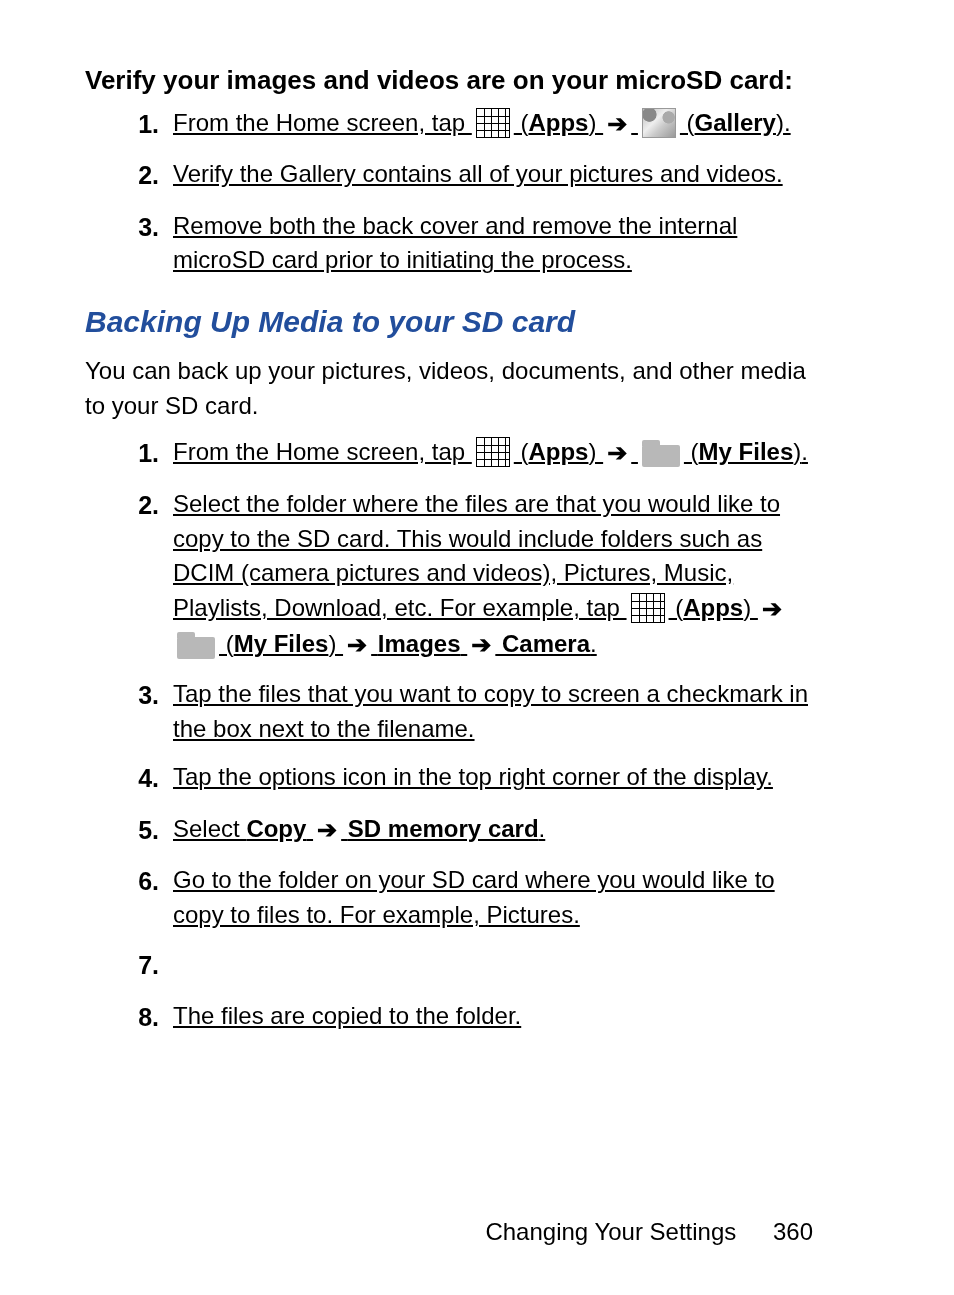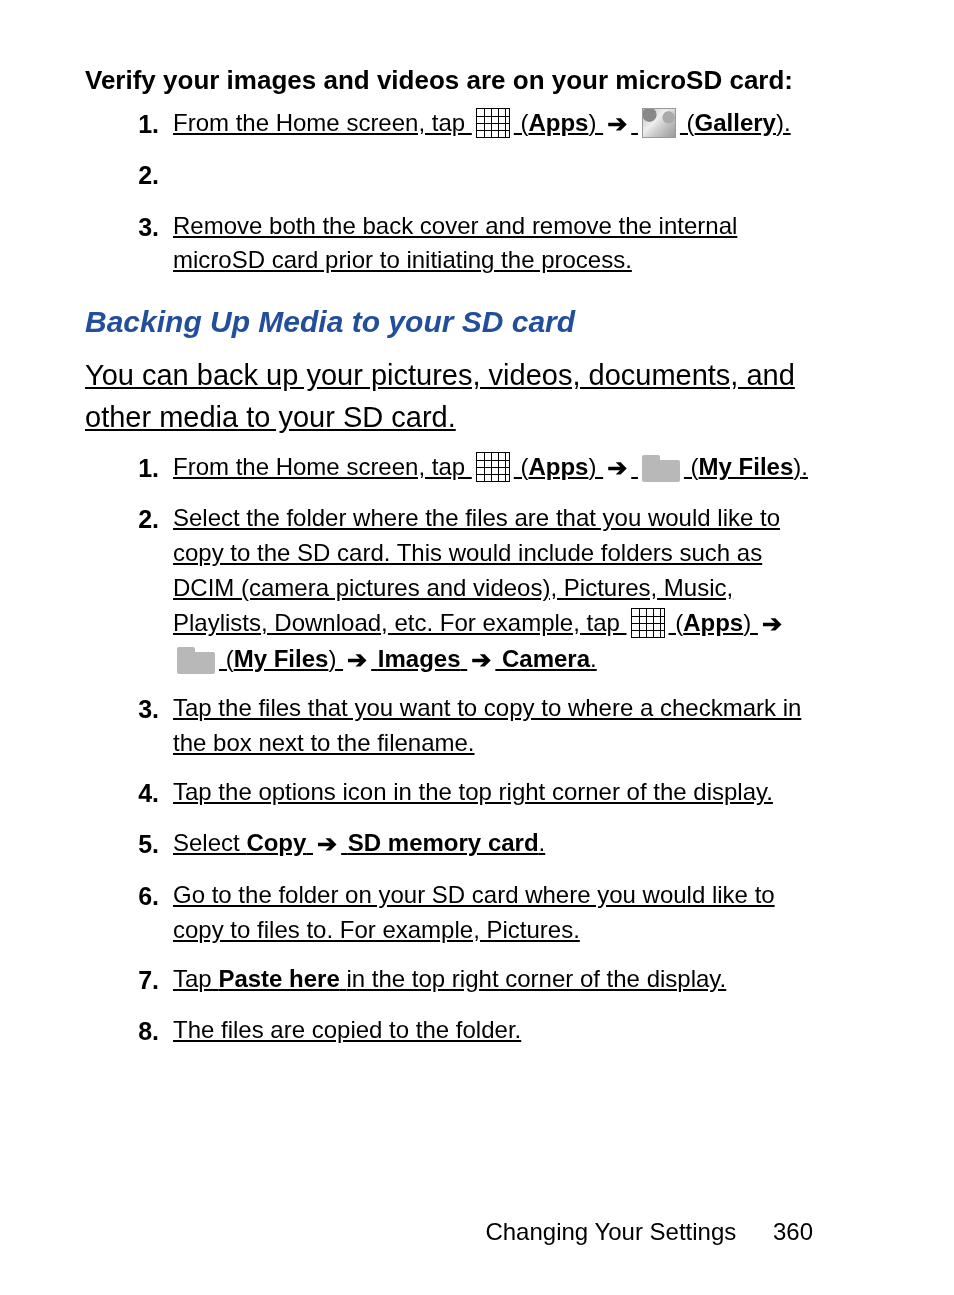--- a/index.html
+++ b/index.html
@@ -63,22 +63,21 @@
     font-family: "Arial Narrow", Arial, Helvetica, sans-serif;
     font-stretch: condensed;
     font-weight: 700;
     font-style: italic;
     color: #224e9c;
     font-size: 30px;
     margin: 22px 0 10px 0;
   }
   .intro {
     margin: 0 0 12px 0;
-    font-size: 29px;
-    text-decoration: underline;
+    font-size: 24px;
   }
   .icon {
     display: inline-block;
     vertical-align: -7px;
     margin: 0 4px;
   }
   .icon-apps {
     width: 34px; height: 30px;
     border: 1px solid #000;
     box-sizing: border-box;
@@ -160,20 +159,21 @@
         <span>From the Home screen, tap </span>
         <span class="icon icon-apps"></span>
         (<span class="bold-cond">Apps</span>)
         <span class="arrow">➔</span>
         <span class="icon icon-gallery"></span>
         (<span class="bold-cond">Gallery</span>)<span>.</span>
       </span>
     </li>
     <li>
       <span class="num">2.</span>
+      <span class="body">Verify the Gallery contains all of your pictures and videos.</span>
     </li>
     <li>
       <span class="num">3.</span>
       <span class="body">Remove both the back cover and remove the internal microSD card prior to initiating the process.</span>
     </li>
   </ol>
 
   <h2 class="h2">Backing Up Media to your SD card</h2>
   <p class="intro">You can back up your pictures, videos, documents, and other media to your SD card.</p>
 
@@ -199,46 +199,41 @@
         <span class="icon icon-folder"></span>
         (<span class="bold-cond">My Files</span>)
         <span class="arrow">➔</span>
         <span class="bold-cond">Images</span>
         <span class="arrow">➔</span>
         <span class="bold-cond">Camera</span><span>.</span>
       </span>
     </li>
     <li>
       <span class="num">3.</span>
-      <span class="body">Tap the files that you want to copy to where a checkmark in the box next to the filename.</span>
+      <span class="body">Tap the files that you want to copy to screen a checkmark in the box next to the filename.</span>
     </li>
     <li>
       <span class="num">4.</span>
       <span class="body">Tap the options icon in the top right corner of the display.</span>
     </li>
     <li>
       <span class="num">5.</span>
       <span class="body">
         <span>Select </span>
         <span class="bold-cond">Copy</span>
         <span class="arrow">➔</span>
         <span class="bold-cond">SD memory card</span><span>.</span>
       </span>
     </li>
     <li>
       <span class="num">6.</span>
       <span class="body">Go to the folder on your SD card where you would like to copy to files to. For example, Pictures.</span>
     </li>
     <li>
       <span class="num">7.</span>
-      <span class="body">
-        <span>Tap </span>
-        <span class="bold-cond">Paste here</span>
-        <span> in the top right corner of the display.</span>
-      </span>
     </li>
     <li>
       <span class="num">8.</span>
       <span class="body">The files are copied to the folder.</span>
     </li>
   </ol>
 
   <div class="footer">
     <span>Changing Your Settings</span>
     <span class="pg">360</span>

